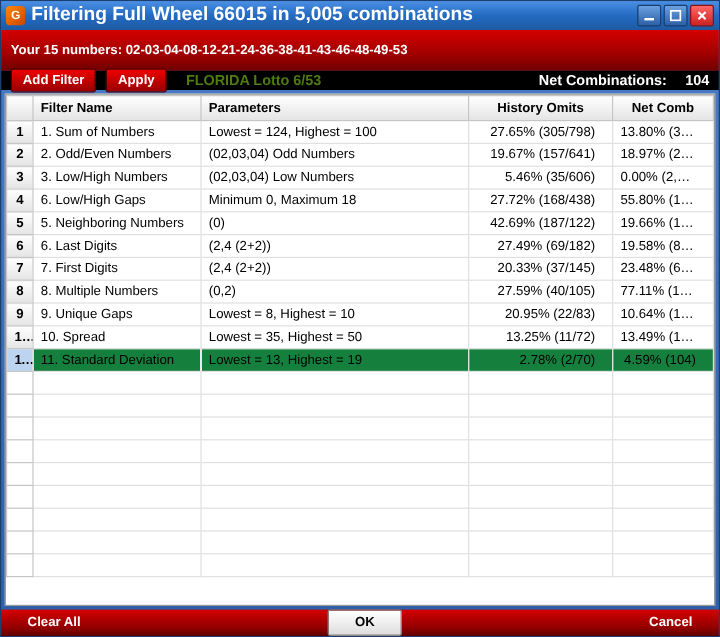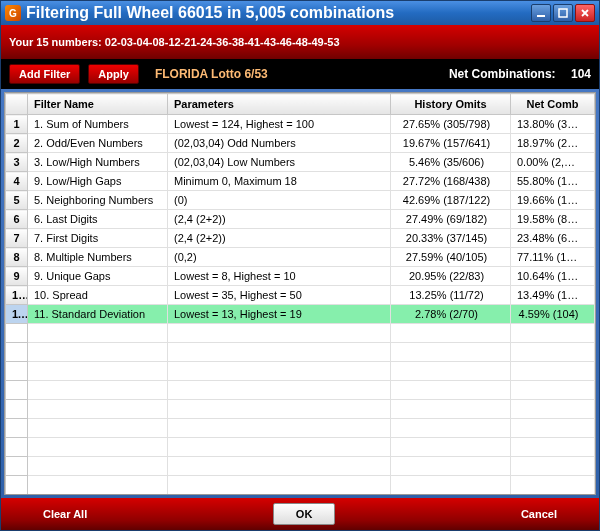--- a/index.html
+++ b/index.html
@@ -52,39 +52,39 @@
   height: 34px;
   background: linear-gradient(to bottom, #d50000 0%, #a00000 60%, #700000 100%);
   color: white;
   font-weight: bold;
   font-size: 11px;
   display: flex;
   align-items: center;
   padding: 0 8px;
 }
 .toolbar {
-  height: 30px;
+  height: 16px;
   background: #000;
   display: flex;
   align-items: center;
   padding: 0 8px;
   gap: 8px;
   color: white;
 }
 .redbtn {
   background: linear-gradient(to bottom,#e00,#900);
   border: 1px solid #500;
   color: #fff;
   font-size: 11px;
   font-weight: bold;
   padding: 3px 9px;
   border-radius: 2px;
   cursor: pointer;
 }
-.toolbar .gamename { color: #fdba74; font-size: 12px; font-weight: bold; margin-left: 8px; }
+.toolbar .gamename { color: #4d7c0f; font-size: 12px; font-weight: bold; margin-left: 8px; }
 .toolbar .spacer { flex: 1; }
 .toolbar .net { font-size: 12px; font-weight: bold; }
 .toolbar .net .val { margin-left: 12px; }
 
 .content {
   flex: 1;
   background: #fff;
   margin: 3px;
   border: 1px solid #999;
   overflow: auto;
@@ -112,31 +112,31 @@
   padding: 3px 6px;
   height: 19px;
   white-space: nowrap; overflow: hidden; text-overflow: ellipsis;
 }
 td.rn {
   background: linear-gradient(to bottom,#fefefe,#e4e4e4);
   border: 1px solid #c6c6c6;
   text-align: center;
   font-weight: bold;
 }
-td.ho, td.nc { text-align: center; padding-right: 14px; }
-tr.sel td { background: #86efac; }
+td.ho, td.nc { text-align: right; padding-right: 14px; }
+tr.sel td { background: #15803d; }
 tr.sel td.rn { background: #bcd4ef; }
 tr.empty td { background: #fff; }
 
 .footer {
-  height: 32px;
+  height: 22px;
   background: linear-gradient(to bottom, #d50000 0%, #900000 70%, #600000 100%);
   display: flex;
   align-items: center;
-  padding: 0 32px;
+  padding: 0 12px;
 }
 .footer .spacer { flex: 1; }
 .footbtn {
   color: #fff; font-weight: bold; font-size: 11px;
   padding: 4px 10px; cursor: pointer;
   background: transparent; border: none;
 }
 .footbtn.primary {
   background: linear-gradient(to bottom,#fff,#ddd);
   color: #000;
@@ -217,21 +217,21 @@
           </tr>
           <tr>
             <td class="rn">3</td>
             <td>3. Low/High Numbers</td>
             <td>(02,03,04) Low Numbers</td>
             <td class="ho">5.46% (35/606)</td>
             <td class="nc">0.00% (2,819)</td>
           </tr>
           <tr>
             <td class="rn">4</td>
-            <td>9. Low/High Gaps</td>
+            <td>6. Low/High Gaps</td>
             <td>Minimum 0, Maximum 18</td>
             <td class="ho">27.72% (168/438)</td>
             <td class="nc">55.80% (1,246)</td>
           </tr>
           <tr>
             <td class="rn">5</td>
             <td>5. Neighboring Numbers</td>
             <td>(0)</td>
             <td class="ho">42.69% (187/122)</td>
             <td class="nc">19.66% (1,001)</td>

